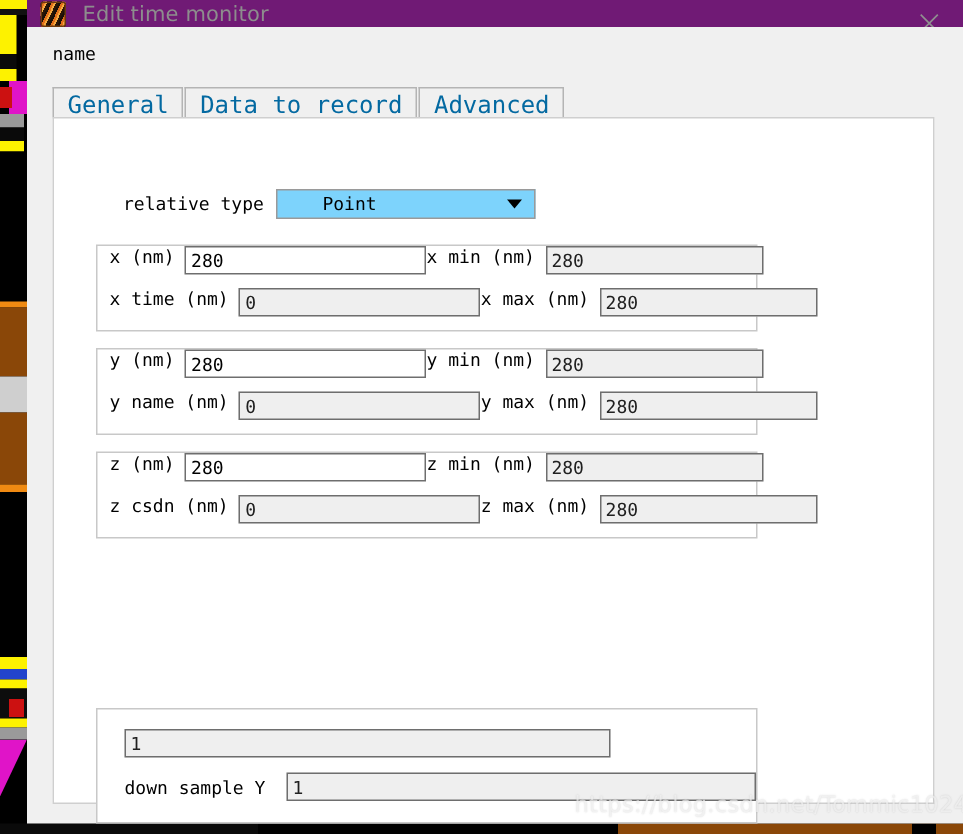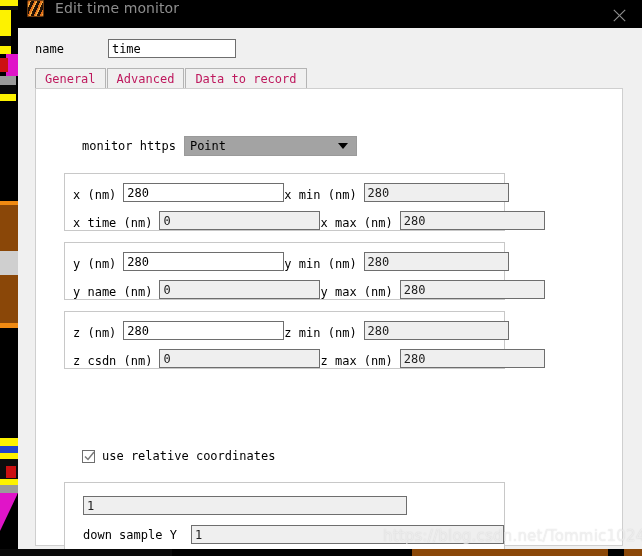--- a/index.html
+++ b/index.html
@@ -38,24 +38,24 @@
     top: 0px;
     width: 624px;
     height: 549px;
     background: #f0f0f0;
     box-sizing: border-box;
     overflow: hidden;
   }
 
   .titlebar {
     position: relative;
-    height: 28px;
-    background: #000000;
-    display: flex;
-    align-items: flex-start;
+    height: 18px;
+    background: #701a75;
+    display: flex;
+    align-items: flex-end;
     padding-left: 9px;
   }
   .app-icon {
     width: 17px;
     height: 17px;
     flex: 0 0 auto;
     border-radius: 2px;
     background:
       repeating-linear-gradient(115deg,
         #1a1008 0px, #1a1008 1.5px,
@@ -131,22 +131,22 @@
   }
   .tab {
     height: 21px;
     line-height: 21px;
     padding: 0 9px;
     box-sizing: border-box;
     border: 1px solid #b4b4b4;
     border-bottom: none;
     background: #f0f0f0;
     font-family: "DejaVu Sans Mono", monospace;
-    font-size: 12px;
-    color: #be185d;
+    font-size: 16px;
+    color: #0369a1;
     margin-right: 1px;
     white-space: nowrap;
     cursor: default;
   }
   .tab.active {
     background: #ffffff;
     height: 23px;
     line-height: 22px;
     border-color: #b4b4b4;
     position: relative;
@@ -170,25 +170,26 @@
     top: 47px;
     display: flex;
     align-items: center;
   }
   .combo {
     margin-left: 8px;
     width: 173px;
     height: 20px;
     box-sizing: border-box;
     border: 1px solid #9a9a9a;
-    background: #a3a3a3;
+    background: #7dd3fc;
     display: flex;
     align-items: center;
     position: relative;
     cursor: default;
+    padding-left: 25px;
   }
   .combo-text {
     font-family: "DejaVu Sans Mono", monospace;
     font-size: 12px;
     color: #000;
     padding-left: 5px;
   }
   .combo-arrow {
     position: absolute;
     right: 8px;
@@ -202,21 +203,21 @@
   .groupbox {
     position: absolute;
     left: 28px;
     width: 441px;
     box-sizing: border-box;
     border: 1px solid #c8c8c8;
     background: #ffffff;
   }
   .grp-row {
     display: flex;
-    align-items: flex-end;
+    align-items: flex-start;
     height: 28px;
     padding-left: 8px;
   }
   .cell-lab {
     width: 98px;
     text-align: right;
     font-family: "DejaVu Sans Mono", monospace;
     font-size: 12px;
     color: #000;
     padding-right: 7px;
@@ -395,33 +396,32 @@
           <line x1="0.8" y1="0.8" x2="12.2" y2="12.2" stroke="#909090" stroke-width="1.1"></line>
           <line x1="12.2" y1="0.8" x2="0.8" y2="12.2" stroke="#909090" stroke-width="1.1"></line>
         </svg>
       </div>
     </div>
 
     <div class="dlg-body">
 
       <div class="name-row">
         <span class="lbl">name</span>
-        <input class="name-input" type="text" value="time" style="">
       </div>
 
       <div class="tabstrip">
         <div class="tab">General</div>
+        <div class="tab">Data to record</div>
         <div class="tab">Advanced</div>
-        <div class="tab">Data to record</div>
       </div>
 
       <div class="tabpanel">
 
         <div class="monitor-row">
-          <span class="lbl">monitor https</span>
+          <span class="lbl">relative type</span>
           <div class="combo">
             <span class="combo-text">Point</span>
             <span class="combo-arrow"></span>
           </div>
         </div>
 
         <div class="groupbox" style="top:84px;">
           <div class="grp-row">
             <span class="cell-lab">x (nm)</span>
             <input class="fld w-a" type="text" value="280" style="">
@@ -459,28 +459,20 @@
             <input class="fld w-b dim" type="text" readonly="" value="280" style="">
           </div>
           <div class="grp-row">
             <span class="cell-lab">z csdn (nm)</span>
             <input class="fld w-a dim" type="text" readonly="" value="0" style="">
             <span class="lab-mid">z max (nm)</span>
             <input class="fld w-b dim" type="text" readonly="" value="280" style="">
           </div>
         </div>
 
-        <div class="check-row">
-          <span class="chk">
-            <svg width="13" height="13" viewBox="0 0 13 13" aria-hidden="true">
-              <polyline points="2,6.5 5,9.5 11,2" fill="none" stroke="#7a7a7a" stroke-width="1.5"></polyline>
-            </svg>
-          </span>
-          <span class="check-lbl">use relative coordinates</span>
-        </div>
 
         <div class="ds-box">
           <div class="ds-row">
             <input class="ds-fld" type="text" readonly="" value="1" style="">
           </div>
           <div class="ds-row">
             <span class="ds-lab">down sample Y</span>
             <input class="ds-fld" type="text" readonly="" value="1" style="">
           </div>
 

